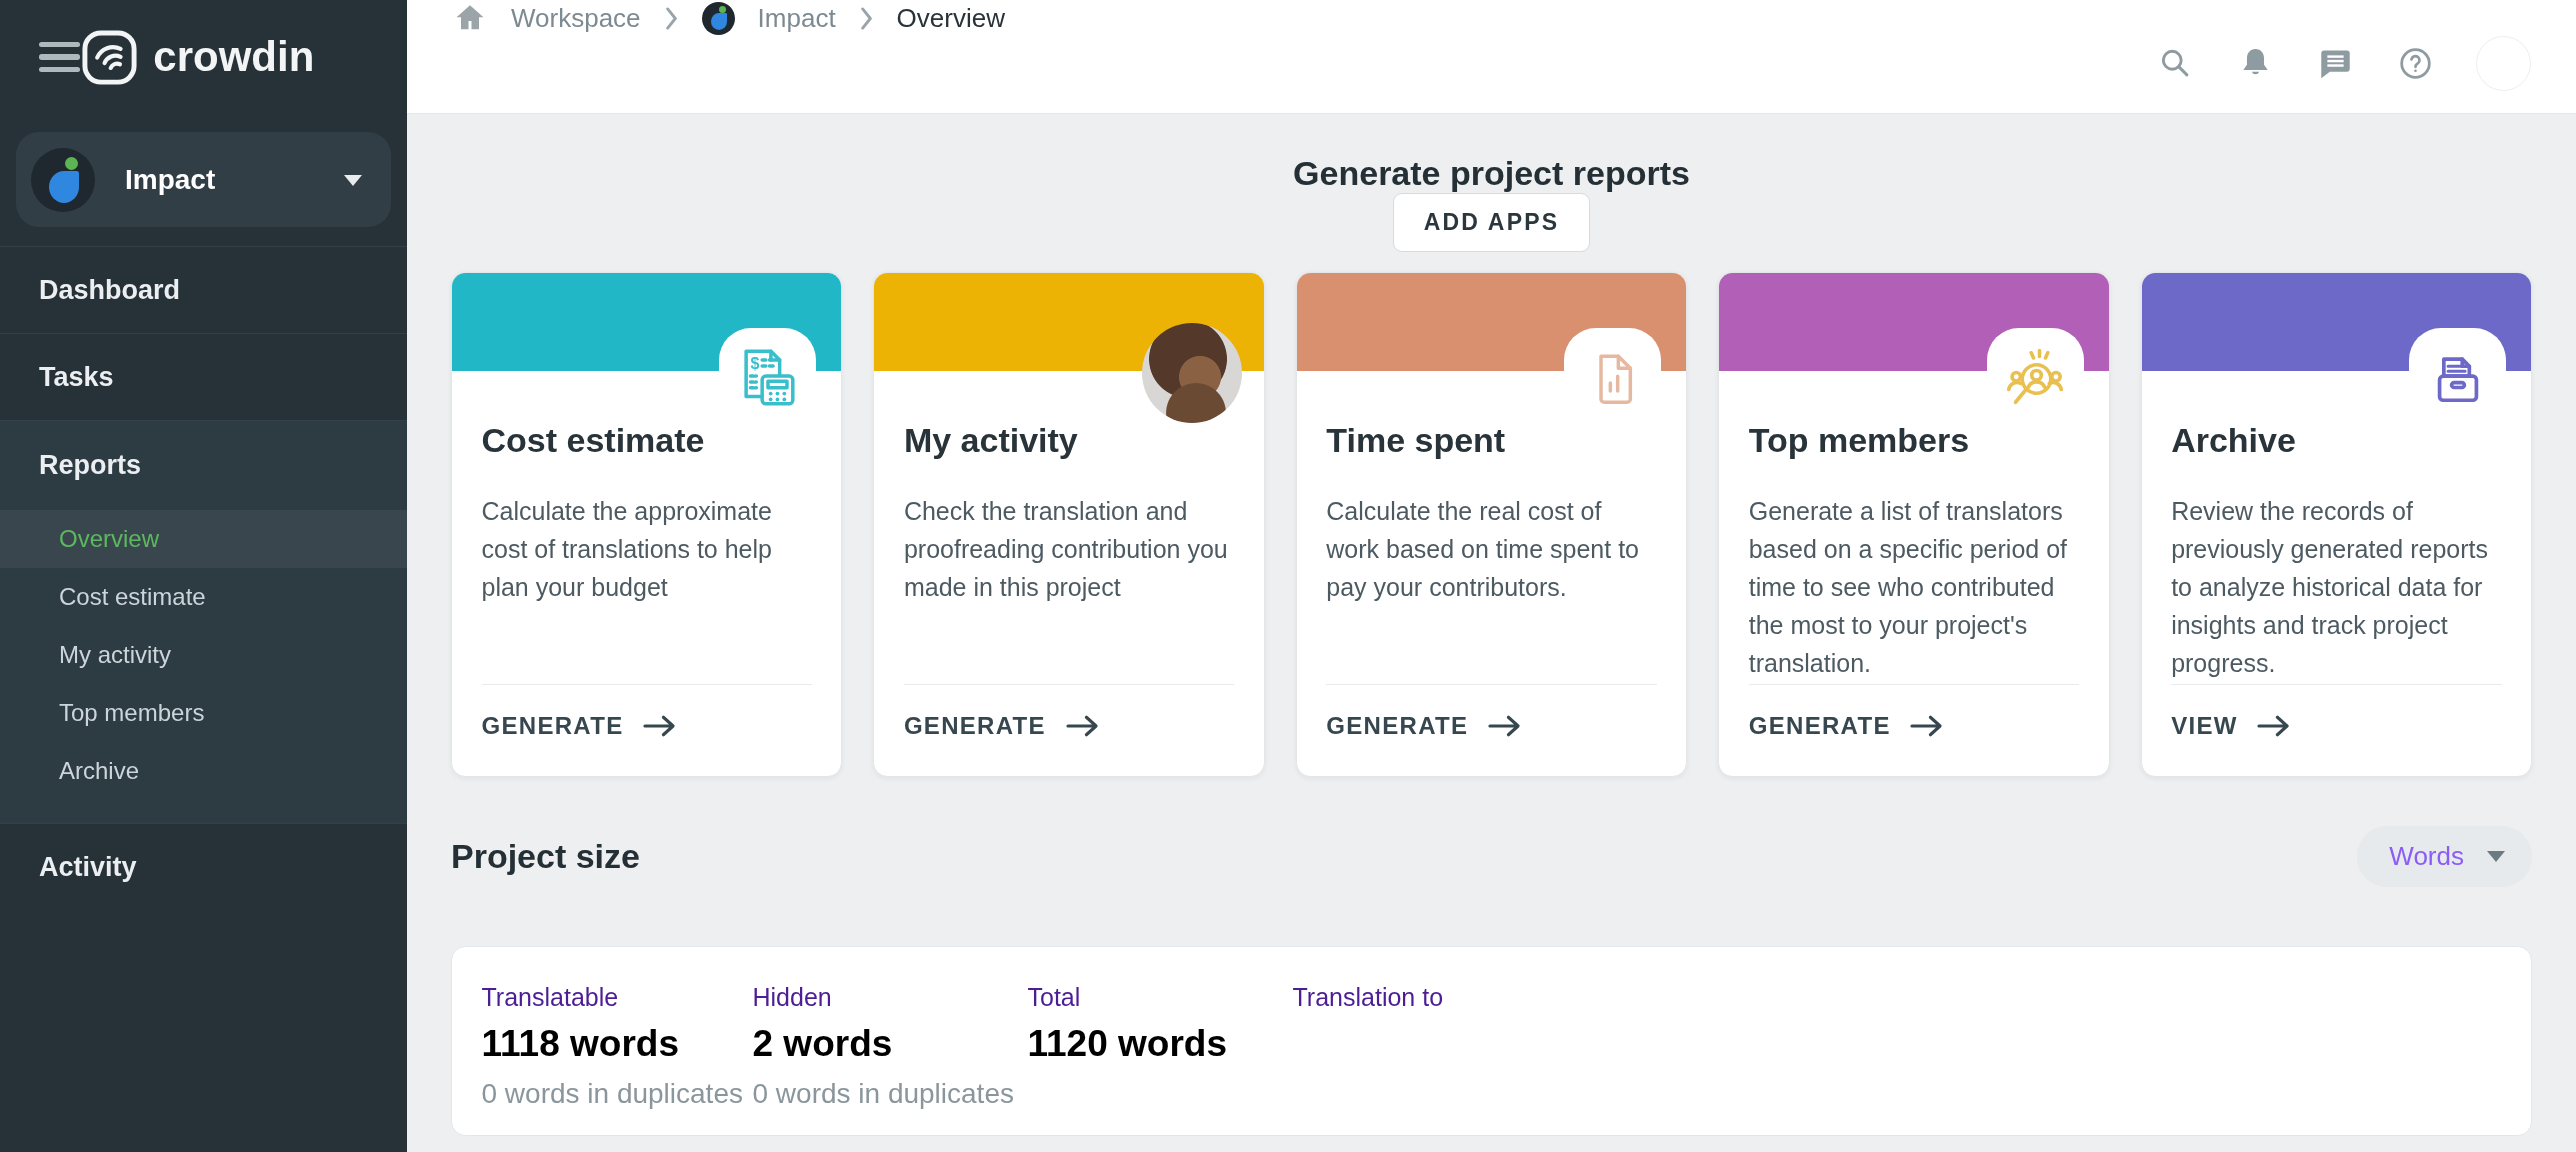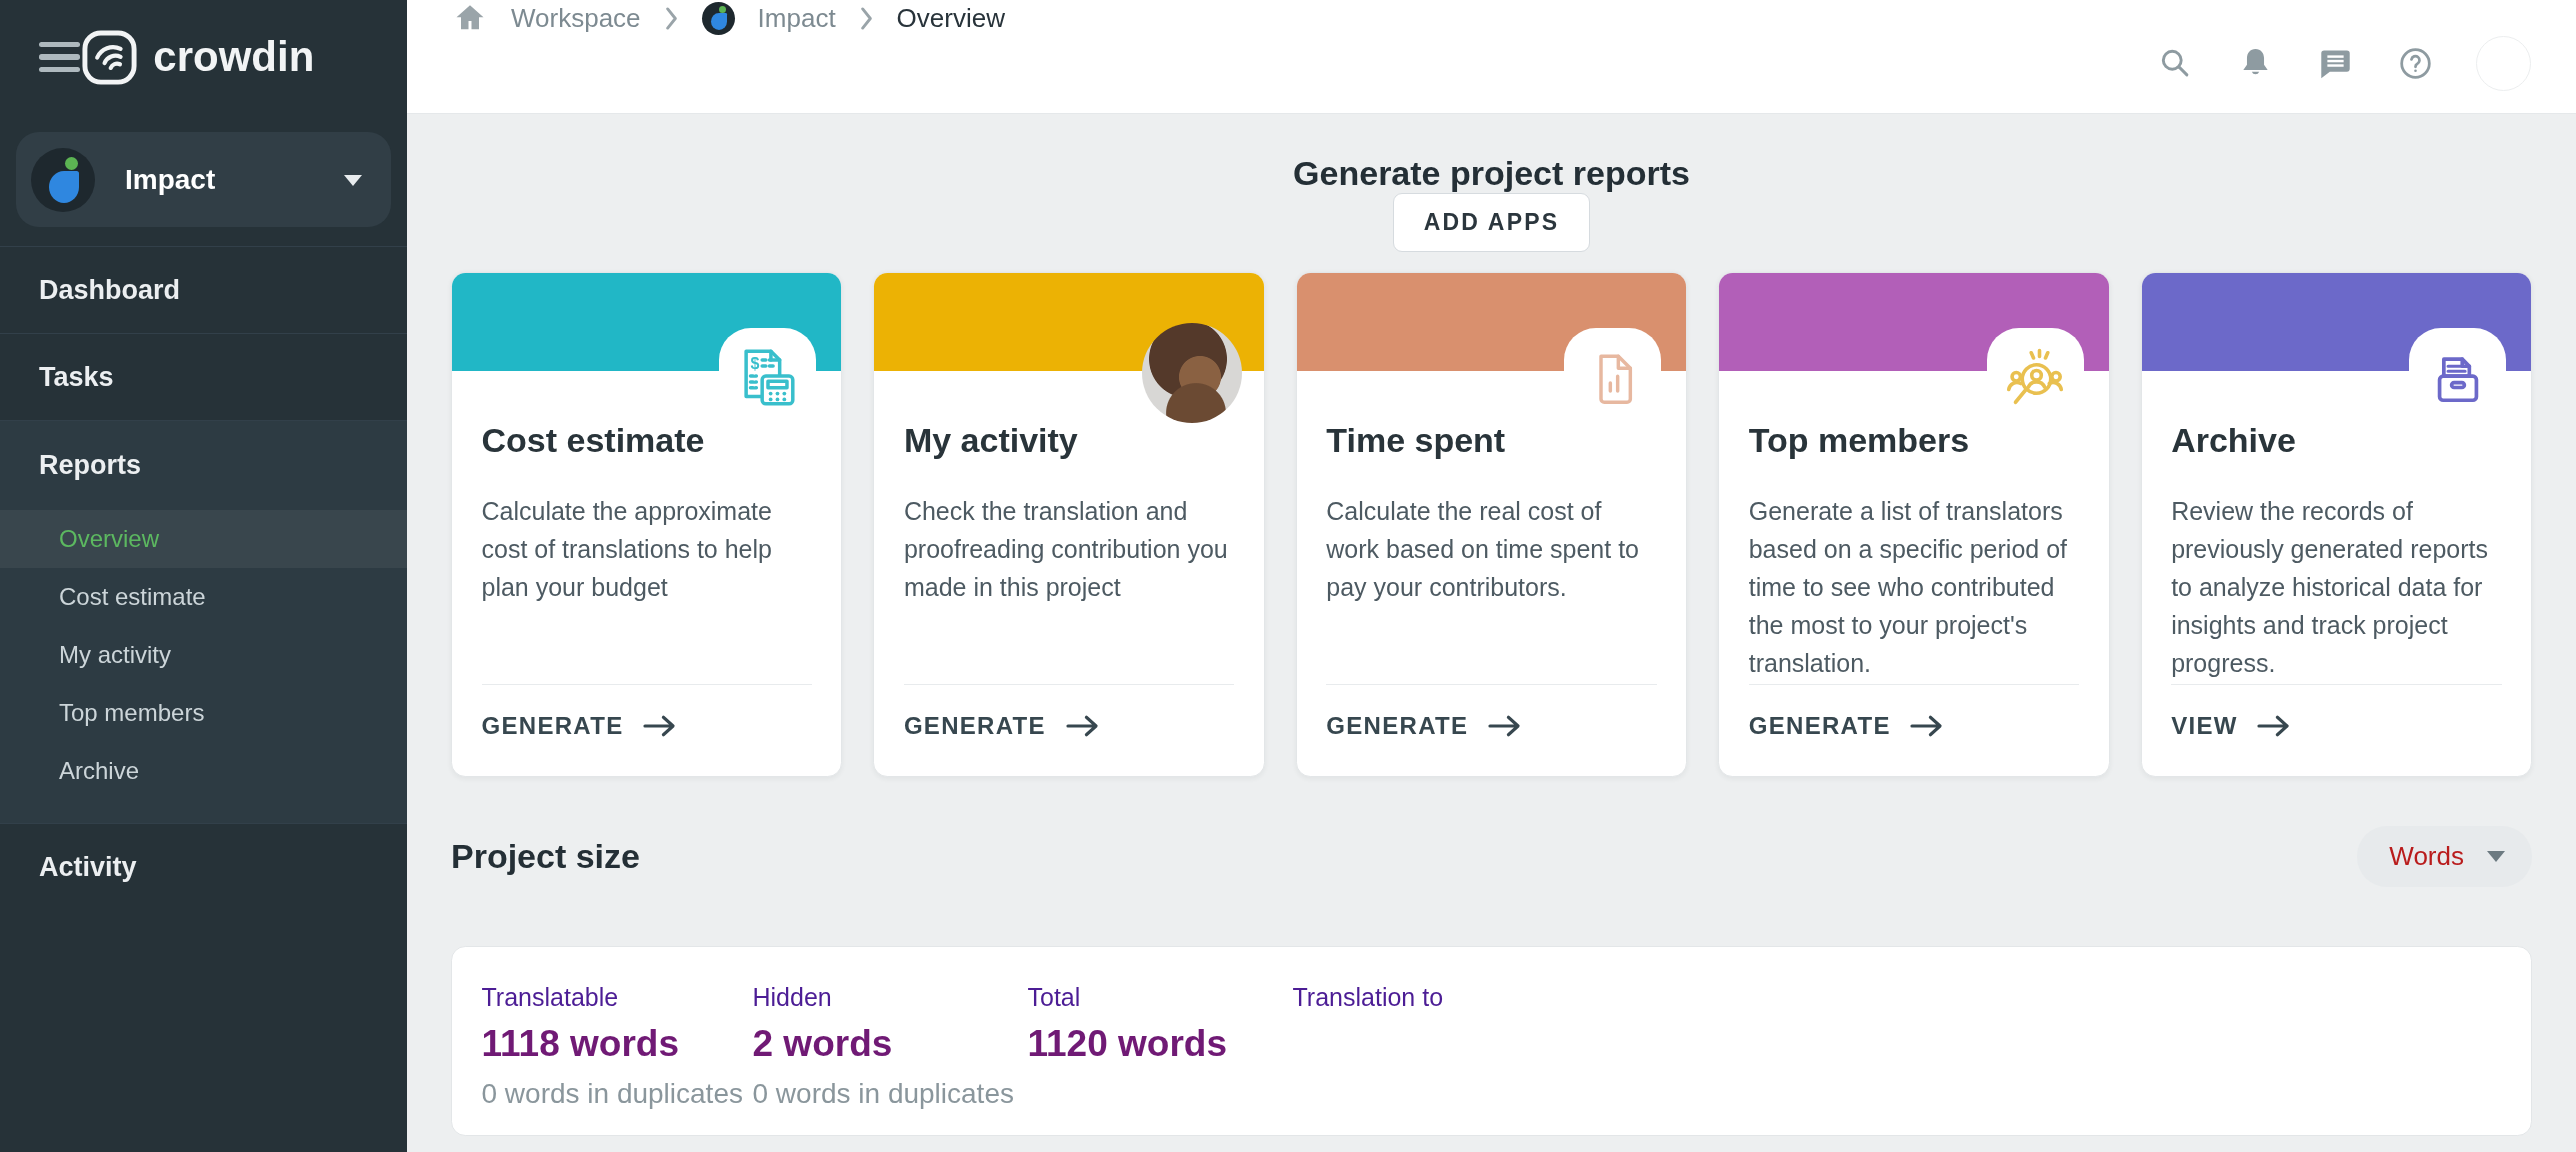--- a/index.html
+++ b/index.html
@@ -69,27 +69,27 @@
       radial-gradient(circle at 54% 90%, #6b4a33 0 28%, transparent 29%),
       radial-gradient(circle at 58% 54%, #8a6142 0 26%, transparent 27%),
       radial-gradient(circle at 46% 36%, #54392a 0 46%, transparent 47%),
       #d8d7d5; }
   .card-title { margin:50px 29.5px 0 29.5px; font-size:34px; font-weight:700; color:#29343a; }
   .card-desc { margin:32px 29.5px 0 29.5px; font-size:25px; line-height:38px; color:#4d5a62; }
   .card-footer { position:absolute; left:29.5px; right:29.5px; bottom:0; border-top:1.8px solid #e8ebed; }
   .card-action { display:inline-flex; align-items:center; gap:19.7px; padding:27px 0 36px 0; font-size:24px; font-weight:700; letter-spacing:1.3px; color:#37474f; cursor:pointer; }
 
   .size-head { margin-top:49px; display:flex; align-items:center; justify-content:space-between; }
-  .words-pill { height:61px; padding:0 27px 0 32px; border-radius:30px; background:#e7eaec; display:flex; align-items:center; gap:23px; font-size:26px; color:#b91c1c; cursor:pointer; }
+  .words-pill { height:61px; padding:0 27px 0 32px; border-radius:30px; background:#e7eaec; display:flex; align-items:center; gap:23px; font-size:26px; color:#8b5cf6; cursor:pointer; }
   .pill-caret { width:0; height:0; border-left:9.8px solid transparent; border-right:9.8px solid transparent; border-top:11.6px solid #6c7a81; }
 
   .stats-panel { margin-top:59px; height:190px; background:#ffffff; border:0.9px solid #e3e6e8; border-radius:14.3px; display:flex; padding:36px 0 0 29.5px; }
   .stat-col-0 { width:271px; } .stat-col-1 { width:275px; } .stat-col-2 { width:265px; } .stat-col-3 { flex:1; }
   .stat-label { font-size:25px; color:#4c1d95; }
-  .stat-value { margin-top:11.6px; font-size:37px; font-weight:700; color:#701a75; }
+  .stat-value { margin-top:11.6px; font-size:37px; font-weight:700; color:#000000; }
   .stat-note { margin-top:12.5px; font-size:28px; color:#8a969c; }
 
   svg { display:block; }
 </style>
 </head>
 <body>
 
 <div class="app">
 
   <aside class="sidebar">

